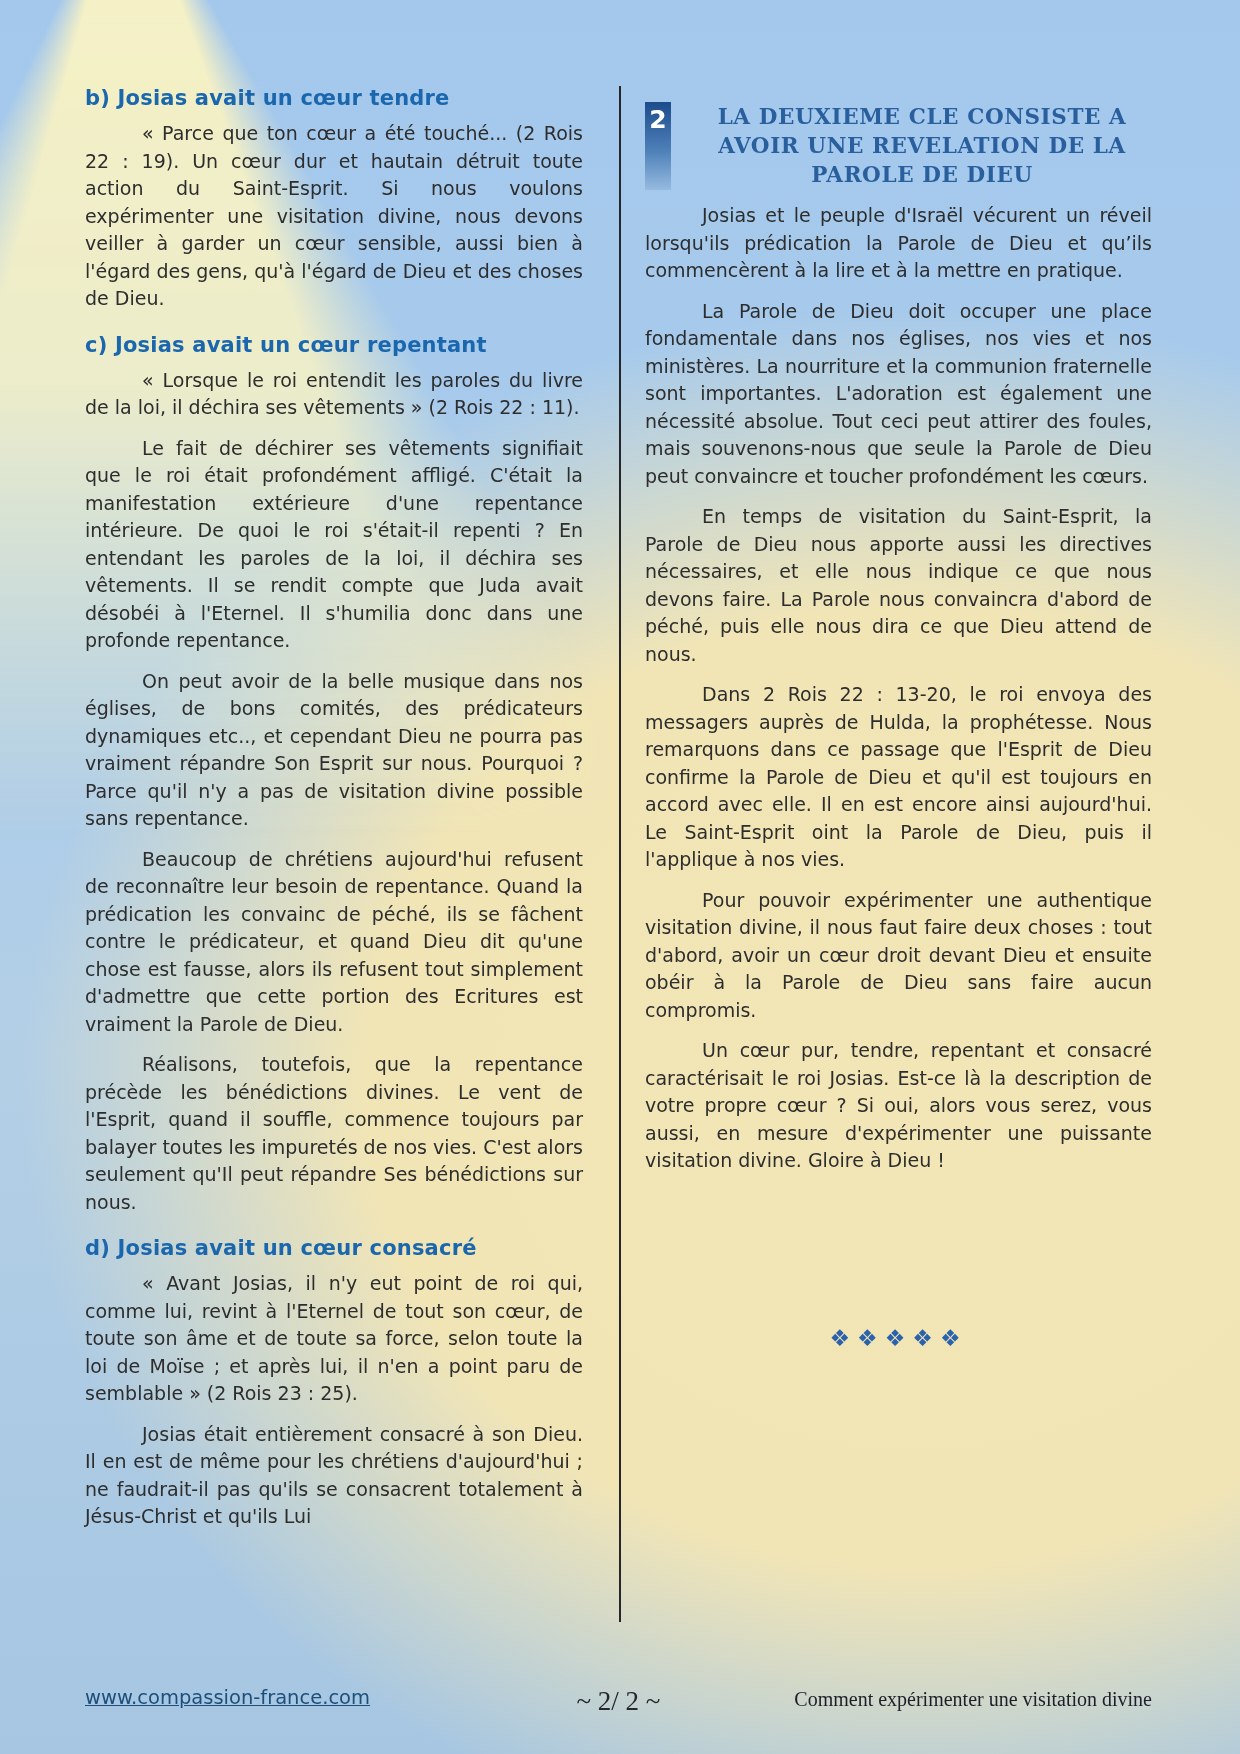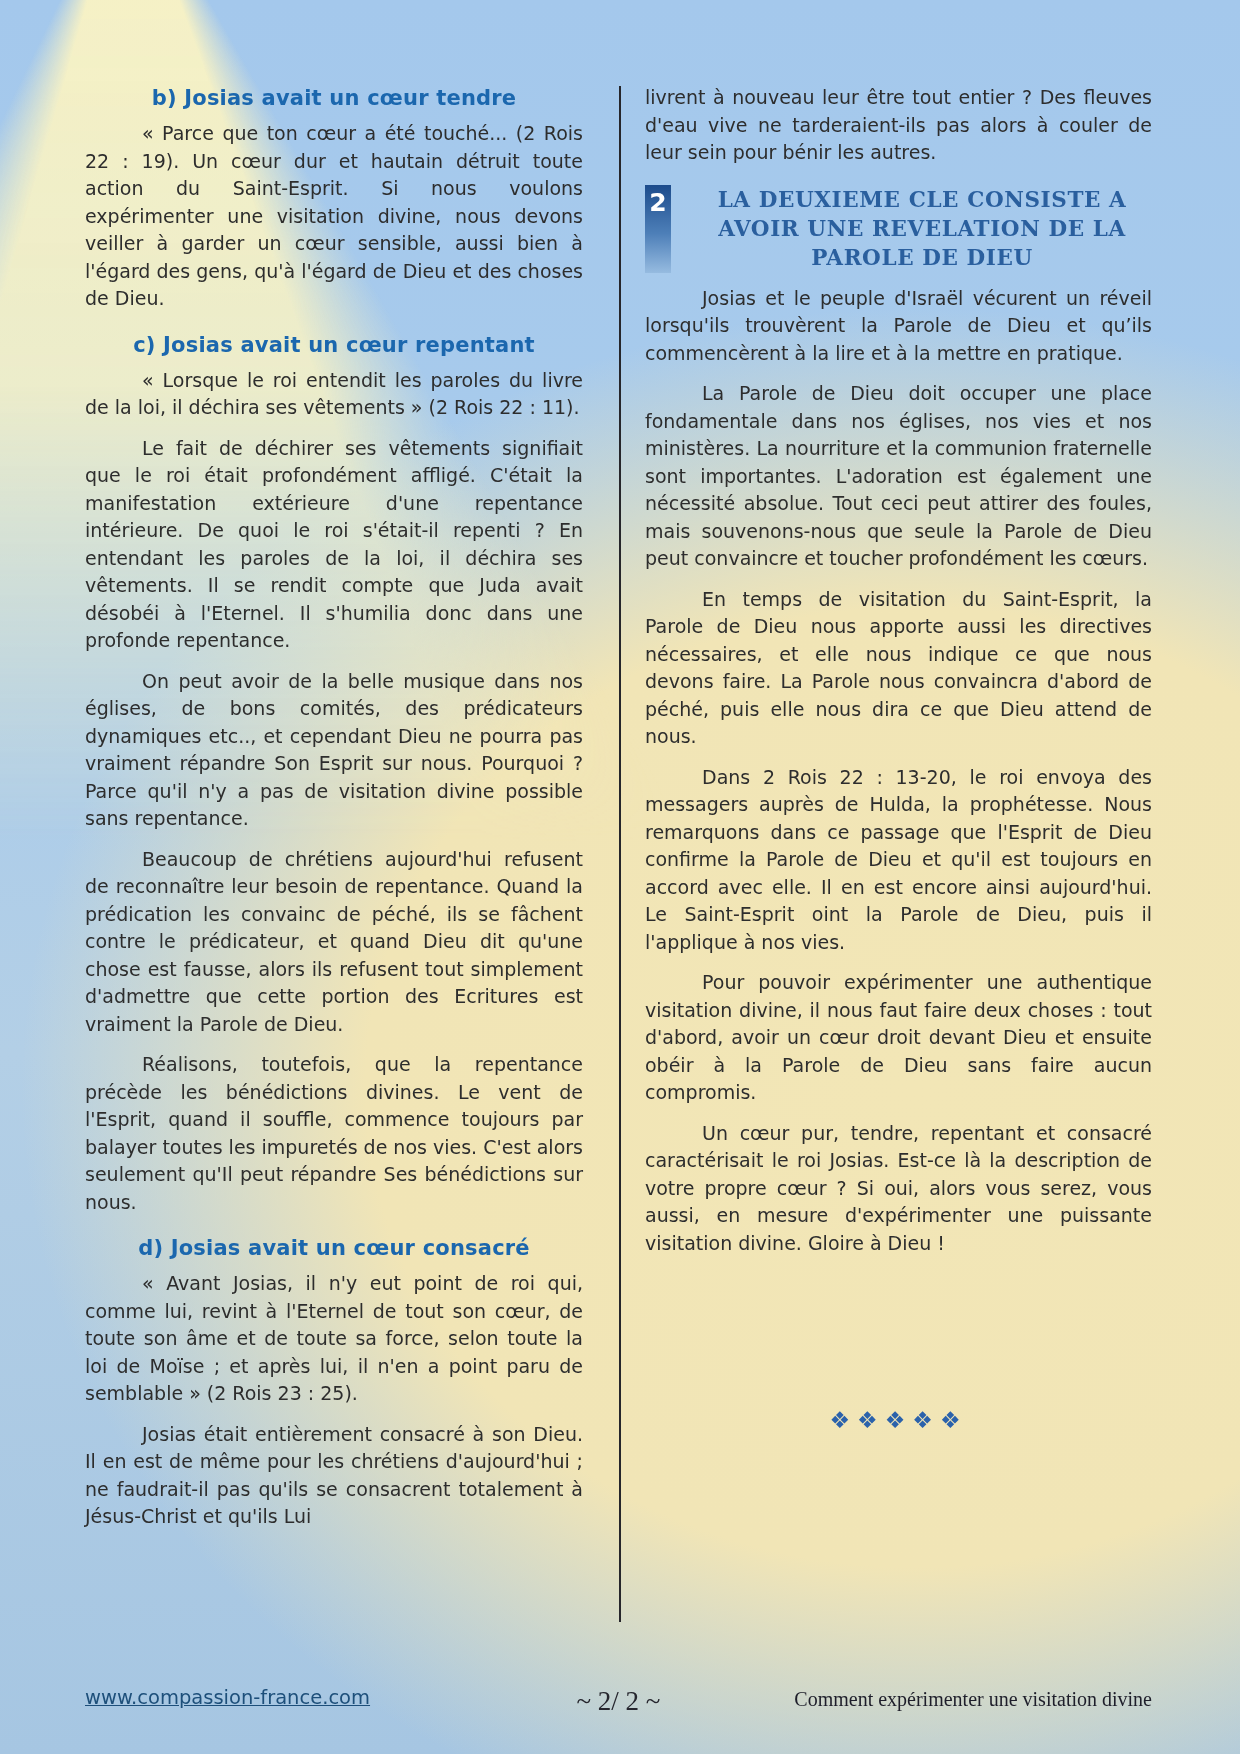--- a/index.html
+++ b/index.html
@@ -27,21 +27,21 @@
     position:absolute; left:619px; top:86px;
     width:2px; height:1536px;
     background:#26262b;
   }
   .col-left  { position:absolute; left:85px;  top:86px; width:498px; }
   .col-right { position:absolute; left:645px; top:84px; width:507px; }
 
   .subhead {
     margin:20px 0 10px 0;
     font-size:21px; font-weight:bold;
-    color:#1b67ae; letter-spacing:0.2px;text-align:center;
+    color:#1b67ae; letter-spacing:0.2px;
   }
   .subhead.first { margin-top:0; }
 
   p.body {
     margin:0 0 13px 0;
     font-size:19px; line-height:27.5px;
     color:#2d2d2d; text-align:justify;
     text-indent:57px;
   }
   p.body.noindent { text-indent:0; }
@@ -102,28 +102,27 @@
     <p class="body">On peut avoir de la belle musique dans nos églises, de bons comités, des prédicateurs dynamiques etc.., et cependant Dieu ne pourra pas vraiment répandre Son Esprit sur nous. Pourquoi ? Parce qu'il n'y a pas de visitation divine possible sans repentance.</p>
     <p class="body">Beaucoup de chrétiens aujourd'hui refusent de reconnaître leur besoin de repentance. Quand la prédication les convainc de péché, ils se fâchent contre le prédicateur, et quand Dieu dit qu'une chose est fausse, alors ils refusent tout simplement d'admettre que cette portion des Ecritures est vraiment la Parole de Dieu.</p>
     <p class="body">Réalisons, toutefois, que la repentance précède les bénédictions divines. Le vent de l'Esprit, quand il souffle, commence toujours par balayer toutes les impuretés de nos vies. C'est alors seulement qu'Il peut répandre Ses bénédictions sur nous.</p>
 
     <div class="subhead">d) Josias avait un cœur consacré</div>
     <p class="body">« Avant Josias, il n'y eut point de roi qui, comme lui, revint à l'Eternel de tout son cœur, de toute son âme et de toute sa force, selon toute la loi de Moïse ; et après lui, il n'en a point paru de semblable » (2 Rois 23 : 25).</p>
     <p class="body">Josias était entièrement consacré à son Dieu. Il en est de même pour les chrétiens d'aujourd'hui ; ne faudrait-il pas qu'ils se consacrent totalement à Jésus-Christ et qu'ils Lui</p>
   </div>
 
   <div class="col-right">
-    <p class="body noindent">livrent à nouveau leur être tout entier ? Des fleuves d'eau vive ne tarderaient-ils pas alors à couler de leur sein pour bénir les autres.</p>
 
     <div class="section-head">
       <div class="badge">2</div>
       <div class="section-title">LA DEUXIEME CLE CONSISTE A AVOIR UNE REVELATION DE LA PAROLE DE DIEU</div>
     </div>
 
-    <p class="body">Josias et le peuple d'Israël vécurent un réveil lorsqu'ils trouvèrent la Parole de Dieu et qu’ils commencèrent à la lire et à la mettre en pratique.</p>
+    <p class="body">Josias et le peuple d'Israël vécurent un réveil lorsqu'ils prédication la Parole de Dieu et qu’ils commencèrent à la lire et à la mettre en pratique.</p>
     <p class="body">La Parole de Dieu doit occuper une place fondamentale dans nos églises, nos vies et nos ministères. La nourriture et la communion fraternelle sont importantes. L'adoration est également une nécessité absolue. Tout ceci peut attirer des foules, mais souvenons-nous que seule la Parole de Dieu peut convaincre et toucher profondément les cœurs.</p>
     <p class="body">En temps de visitation du Saint-Esprit, la Parole de Dieu nous apporte aussi les directives nécessaires, et elle nous indique ce que nous devons faire. La Parole nous convaincra d'abord de péché, puis elle nous dira ce que Dieu attend de nous.</p>
     <p class="body">Dans 2 Rois 22 : 13-20, le roi envoya des messagers auprès de Hulda, la prophétesse. Nous remarquons dans ce passage que l'Esprit de Dieu confirme la Parole de Dieu et qu'il est toujours en accord avec elle. Il en est encore ainsi aujourd'hui. Le Saint-Esprit oint la Parole de Dieu, puis il l'applique à nos vies.</p>
     <p class="body">Pour pouvoir expérimenter une authentique visitation divine, il nous faut faire deux choses : tout d'abord, avoir un cœur droit devant Dieu et ensuite obéir à la Parole de Dieu sans faire aucun compromis.</p>
     <p class="body">Un cœur pur, tendre, repentant et consacré caractérisait le roi Josias. Est-ce là la description de votre propre cœur ? Si oui, alors vous serez, vous aussi, en mesure d'expérimenter une puissante visitation divine. Gloire à Dieu !</p>
 
     <div class="ornament">❖❖❖❖❖</div>
   </div>
 
   <div class="footer">

